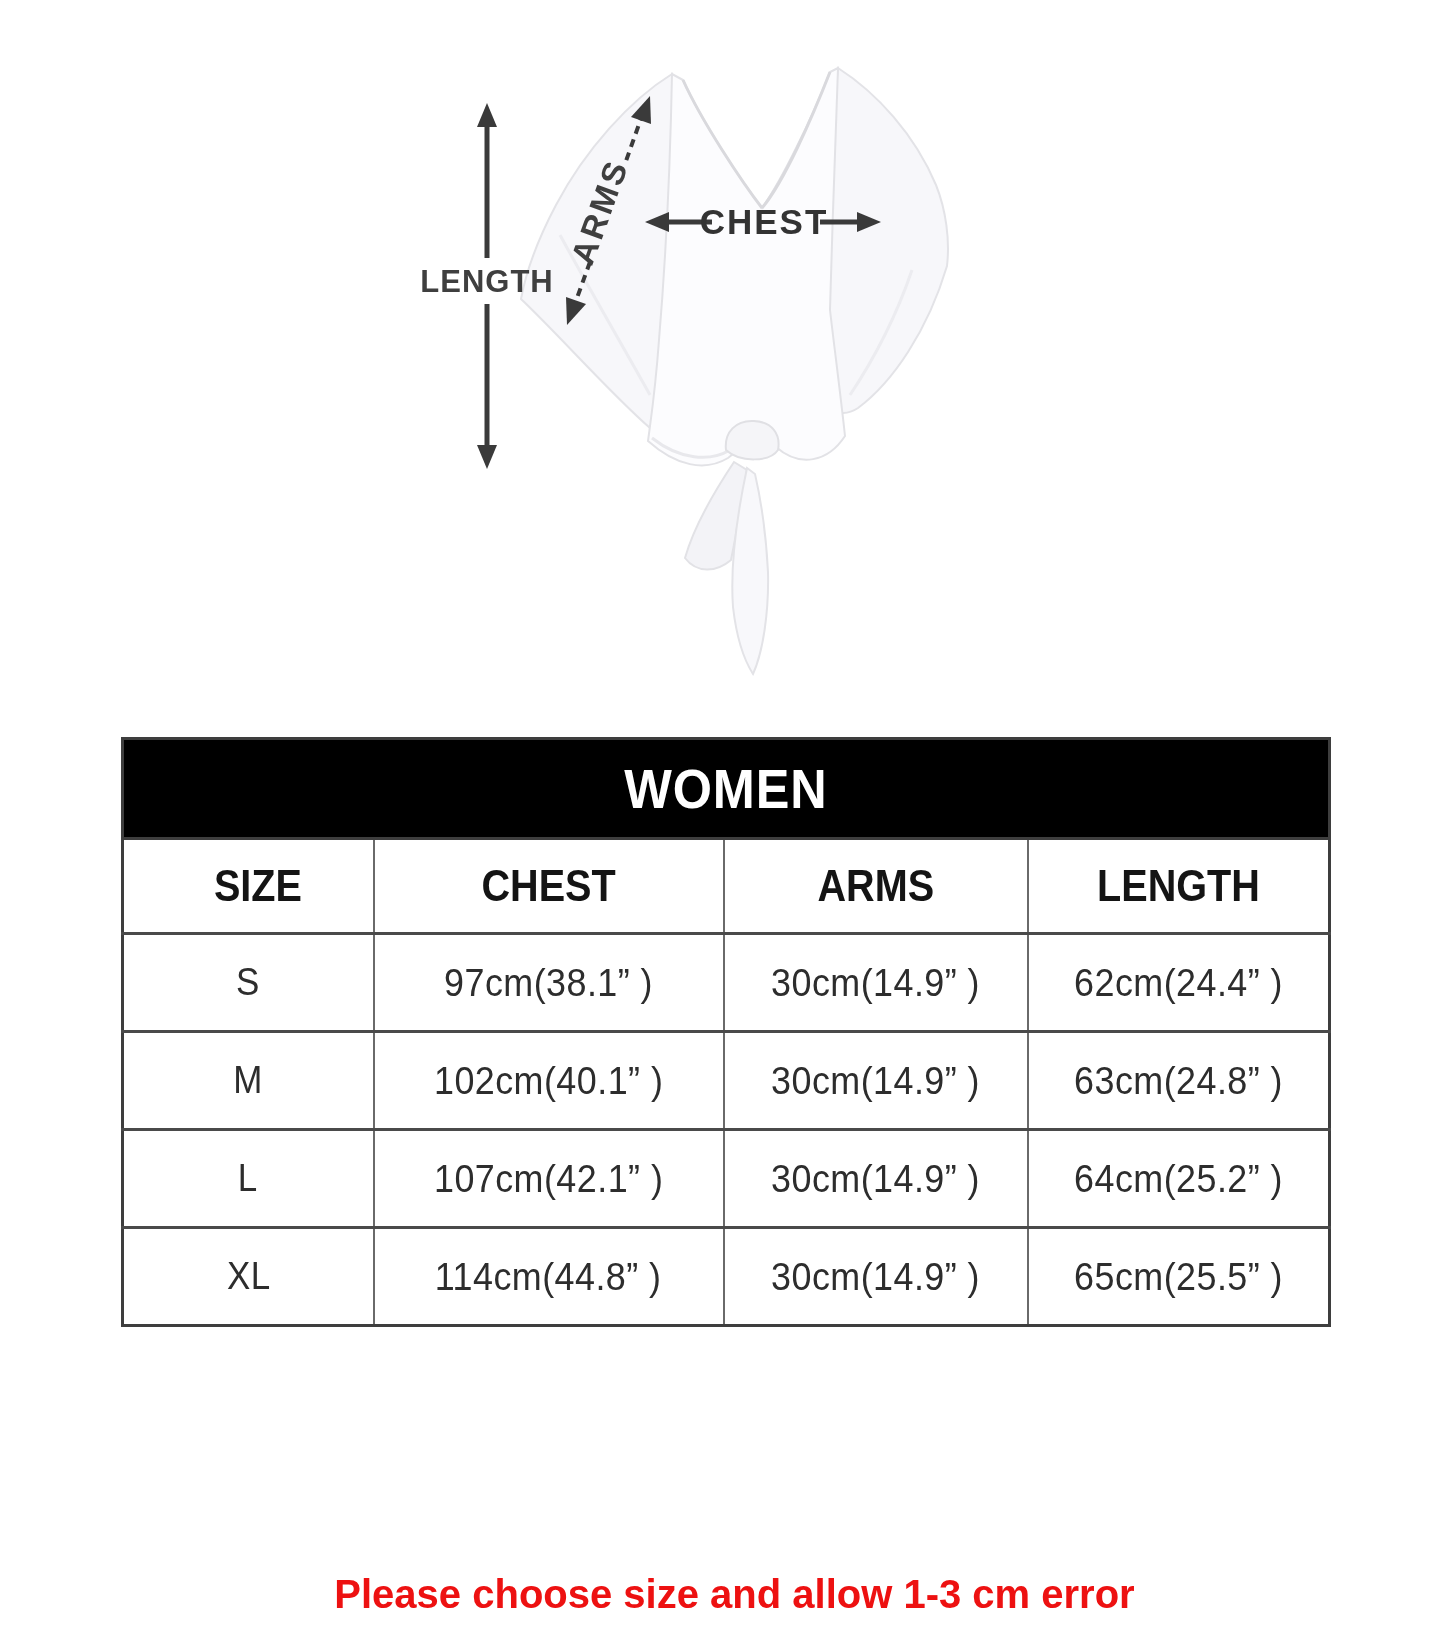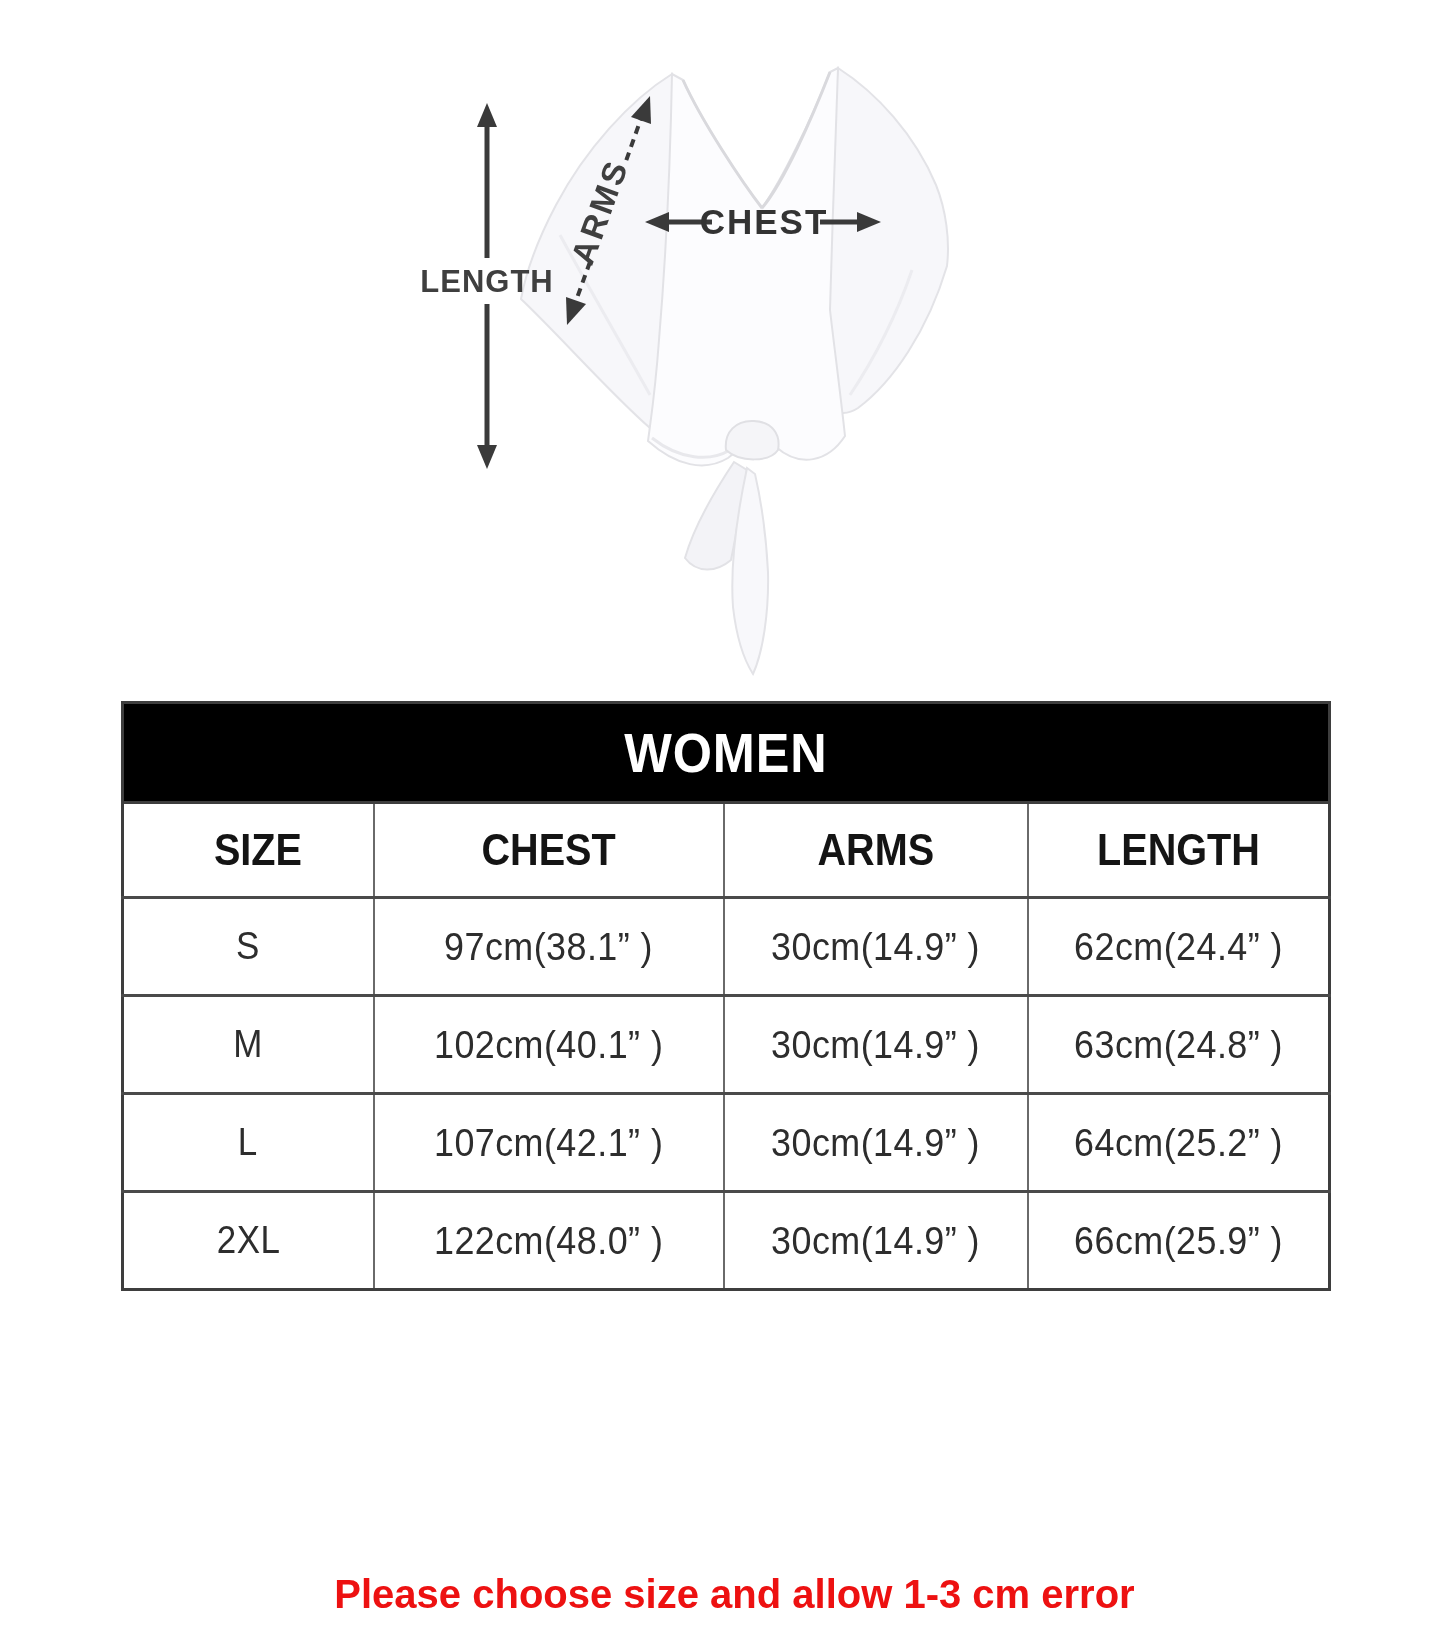--- a/index.html
+++ b/index.html
@@ -3,21 +3,21 @@
 <meta charset="utf-8">
 <style>
   html,body{margin:0;padding:0;background:#ffffff;}
   .page{
     position:relative;width:1445px;height:1652px;background:#fff;overflow:hidden;
     font-family:"Liberation Sans",sans-serif;
   }
   .diagram-svg{position:absolute;left:0;top:0;}
   
   table.size-table{
-    position:absolute;left:121px;top:701px;width:1210px;
+    position:absolute;left:121px;top:737px;width:1210px;
     border-collapse:collapse;table-layout:fixed;
     border:3px solid #3e3e3e;
   }
   table.size-table th,table.size-table td{
     padding:0;text-align:center;vertical-align:middle;background:#fff;
   }
   tr.band th{
     height:97px;background:var(--table-header-bg,#000);
     color:var(--table-header-text,#fff);
     font-size:56px;font-weight:700;letter-spacing:1px;
@@ -130,23 +130,23 @@
         <td><span class="vnd">30cm(14.9” )</span></td>
         <td><span class="vnd">63cm(24.8” )</span></td>
       </tr>
       <tr class="data">
         <td><span class="vnd">L</span></td>
         <td><span class="vnd">107cm(42.1” )</span></td>
         <td><span class="vnd">30cm(14.9” )</span></td>
         <td><span class="vnd">64cm(25.2” )</span></td>
       </tr>
       <tr class="data">
-        <td><span class="vnd">2XL</span></td>
-        <td><span class="vnd">122cm(48.0” )</span></td>
+        <td><span class="vnd">XL</span></td>
+        <td><span class="vnd">114cm(44.8” )</span></td>
         <td><span class="vnd">30cm(14.9” )</span></td>
-        <td><span class="vnd">66cm(25.9” )</span></td>
+        <td><span class="vnd">65cm(25.5” )</span></td>
       </tr>
     </tbody>
   </table>
 
   <div class="note">Please choose size and allow 1-3 cm error</div>
 
 </div>
 
 </body></html>

